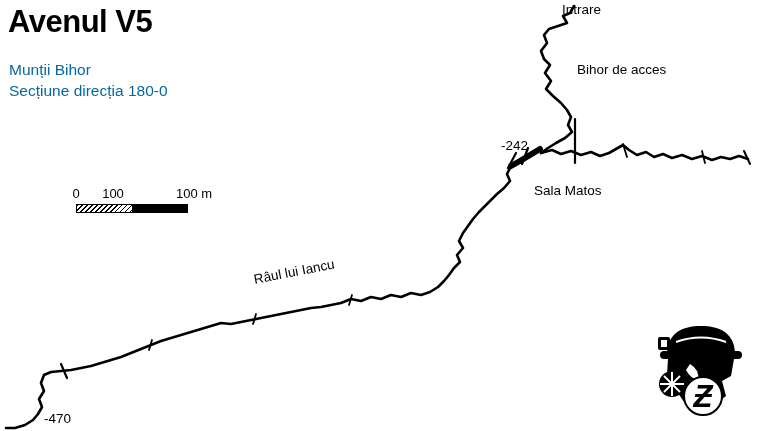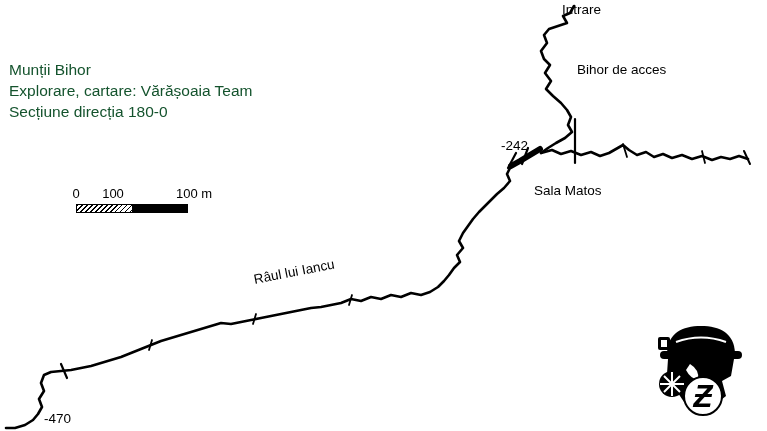--- a/index.html
+++ b/index.html
@@ -5,43 +5,43 @@
   html,body{margin:0;padding:0;background:#fff;}
   .canvas{
     position:relative;width:767px;height:431px;background:#ffffff;
     font-family:"Liberation Sans", sans-serif;color:#000;overflow:hidden;
   }
   .title{
     position:absolute;left:8px;top:4px;margin:0;
     font-size:31px;font-weight:900;letter-spacing:-0.5px;color:#000;
   }
   .info{
-    position:absolute;left:9px;top:59px;font-size:15.5px;line-height:21px;color:#14532d;
+    position:absolute;left:9px;top:59px;font-size:15.5px;line-height:21px;color:#0369a1;
   }
   .lbl{position:absolute;font-size:13.5px;white-space:nowrap;color:#000;}
   .lbl-river{transform:rotate(-11deg);transform-origin:0 50%;}
   .tick{position:absolute;top:186px;font-size:13px;transform:translateX(-50%);}
   .bar{
     position:absolute;left:76px;top:204px;width:110px;height:7px;
     border:1px solid #000;display:flex;box-sizing:content-box;
   }
   .bar .seg-hatch{flex:1;background:repeating-linear-gradient(135deg,#000 0 1px,#fff 1px 3.5px);}
   .bar .seg-solid{flex:1;background:#000;}
   svg{position:absolute;left:0;top:0;}
   .lblz{z-index:3;}
 </style>
 </head>
 <body>
 
 <div class="canvas">
 
+  <h1 class="title">Avenul V5</h1>
 
   <div class="info">
     <div>Munții Bihor</div>
-    <div>Explorare, cartare: Vărășoaia Team</div>
     <div>Secțiune direcția 180-0</div>
   </div>
 
   <span class="tick" style="left:76px">0</span>
   <span class="tick" style="left:113px">100</span>
   <span class="tick" style="left:194px">100 m</span>
   <div class="bar">
     <div class="seg-hatch"></div>
     <div class="seg-solid"></div>
   </div>

